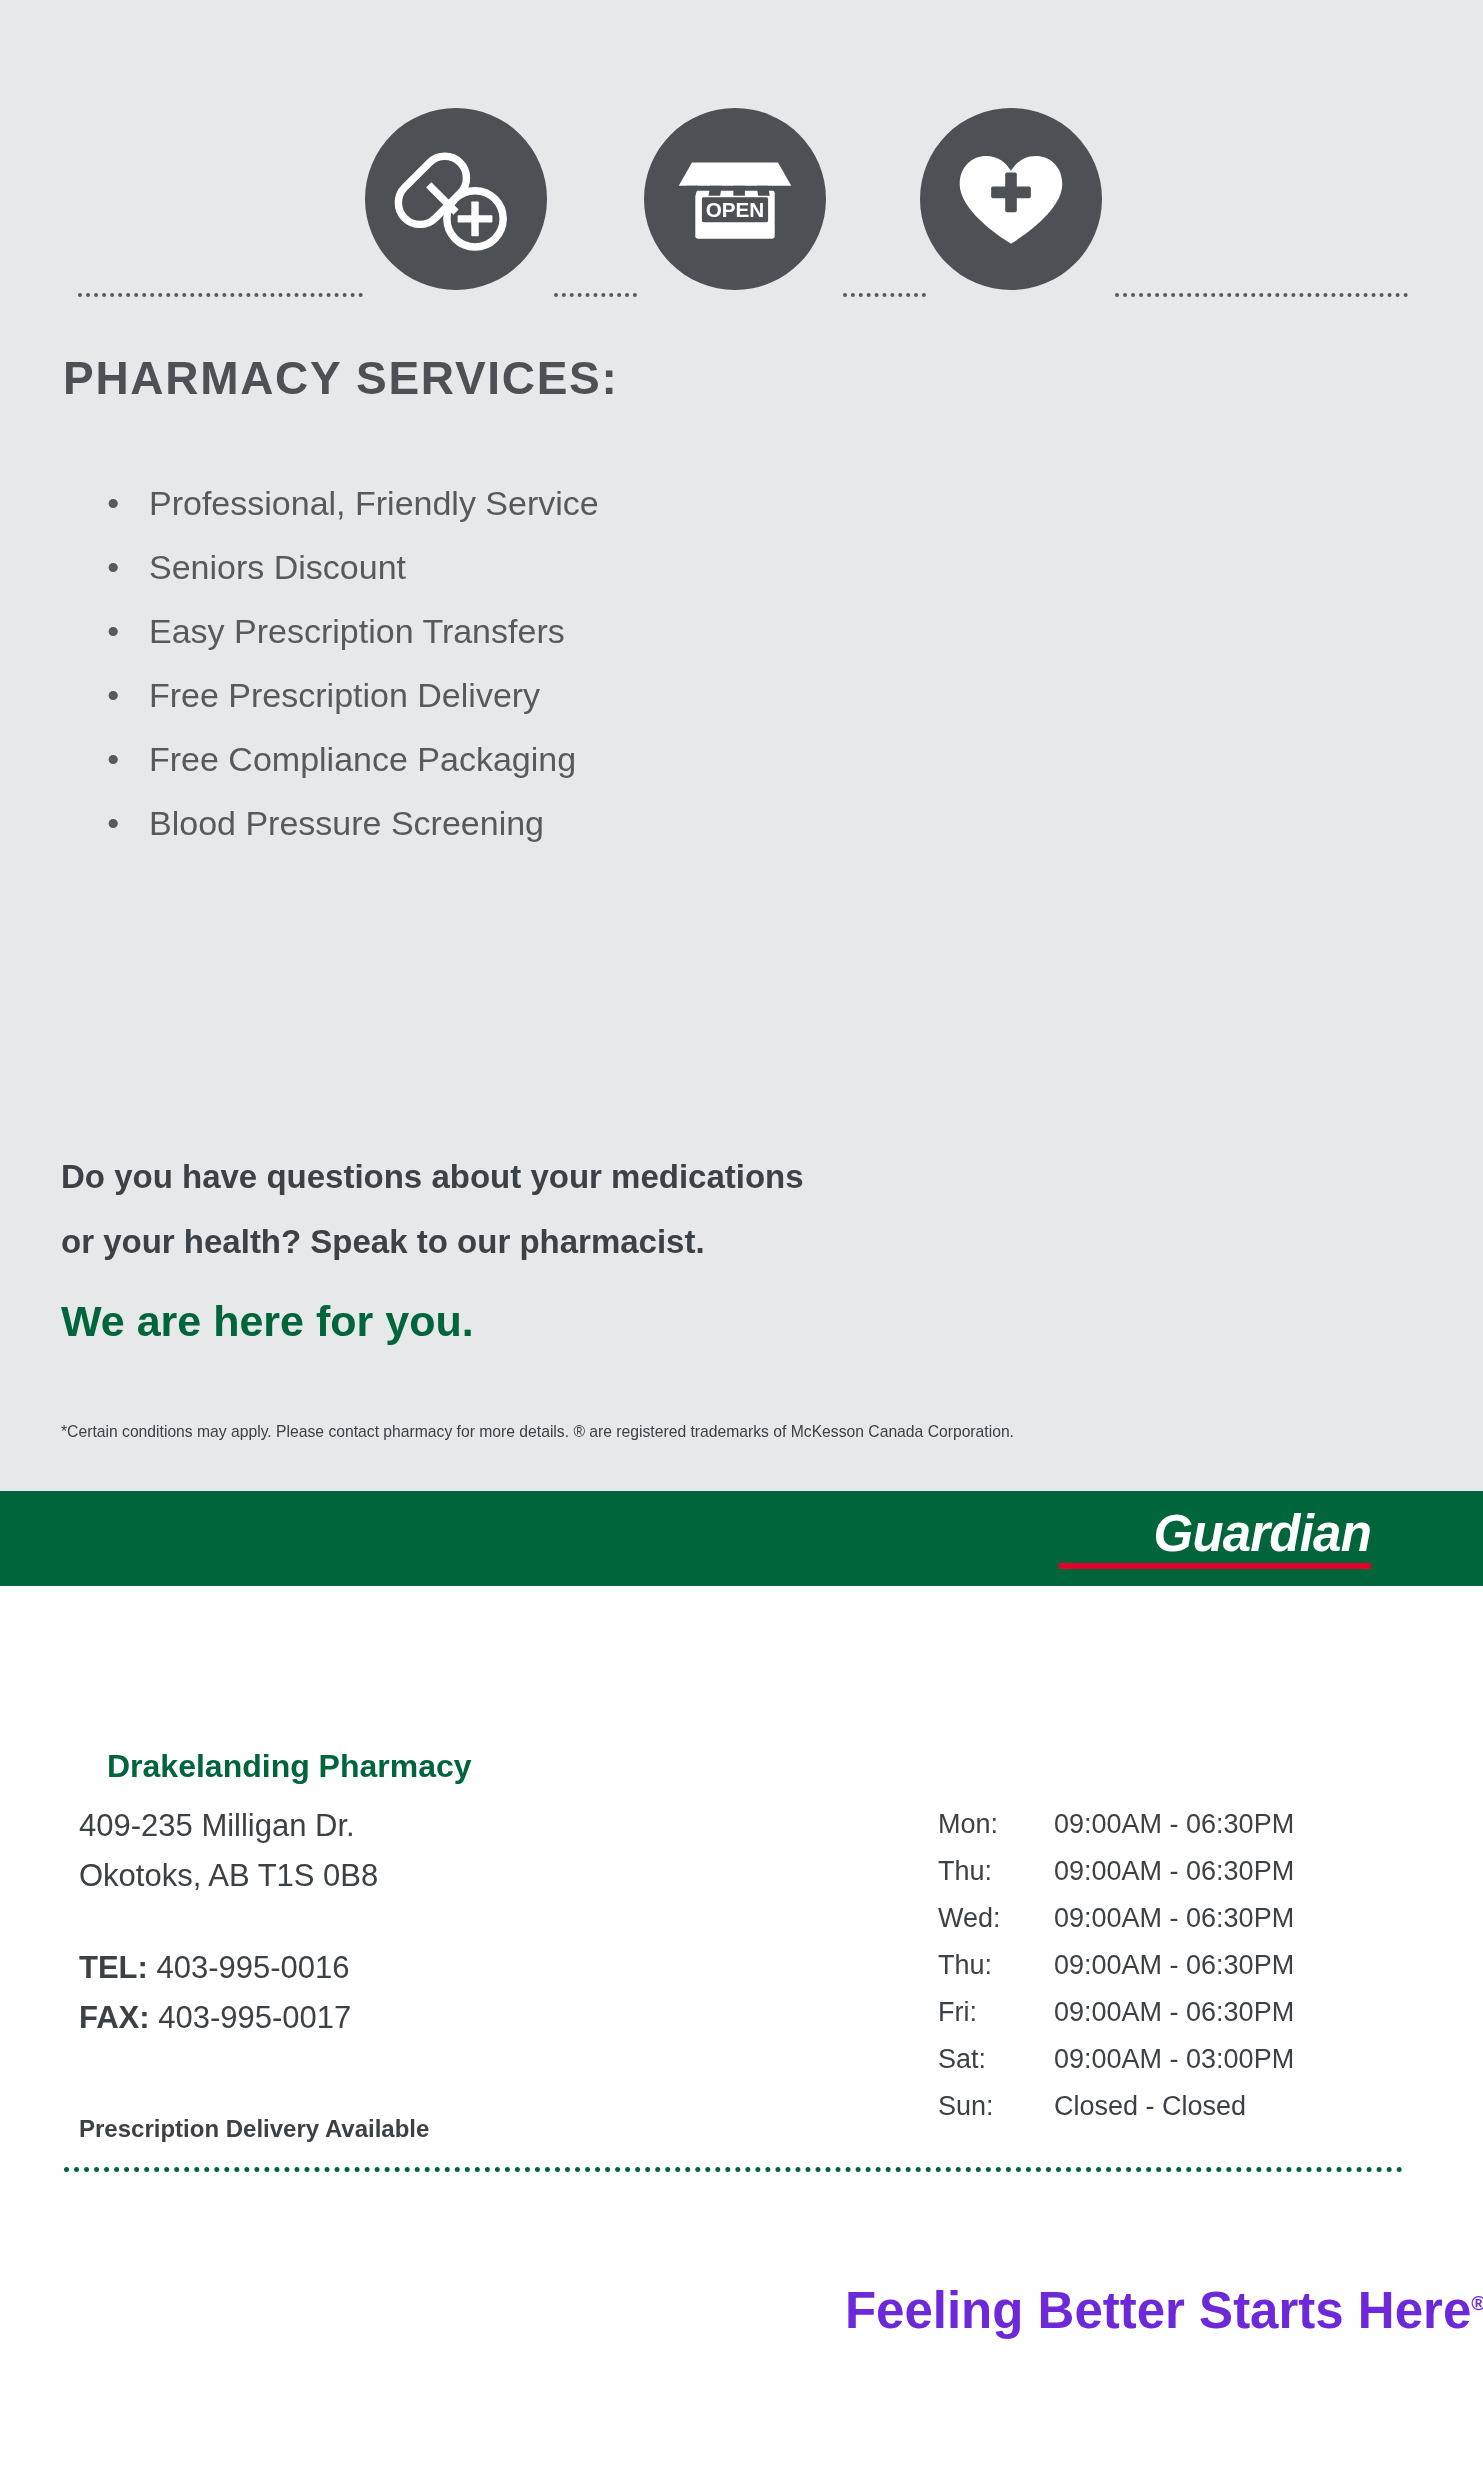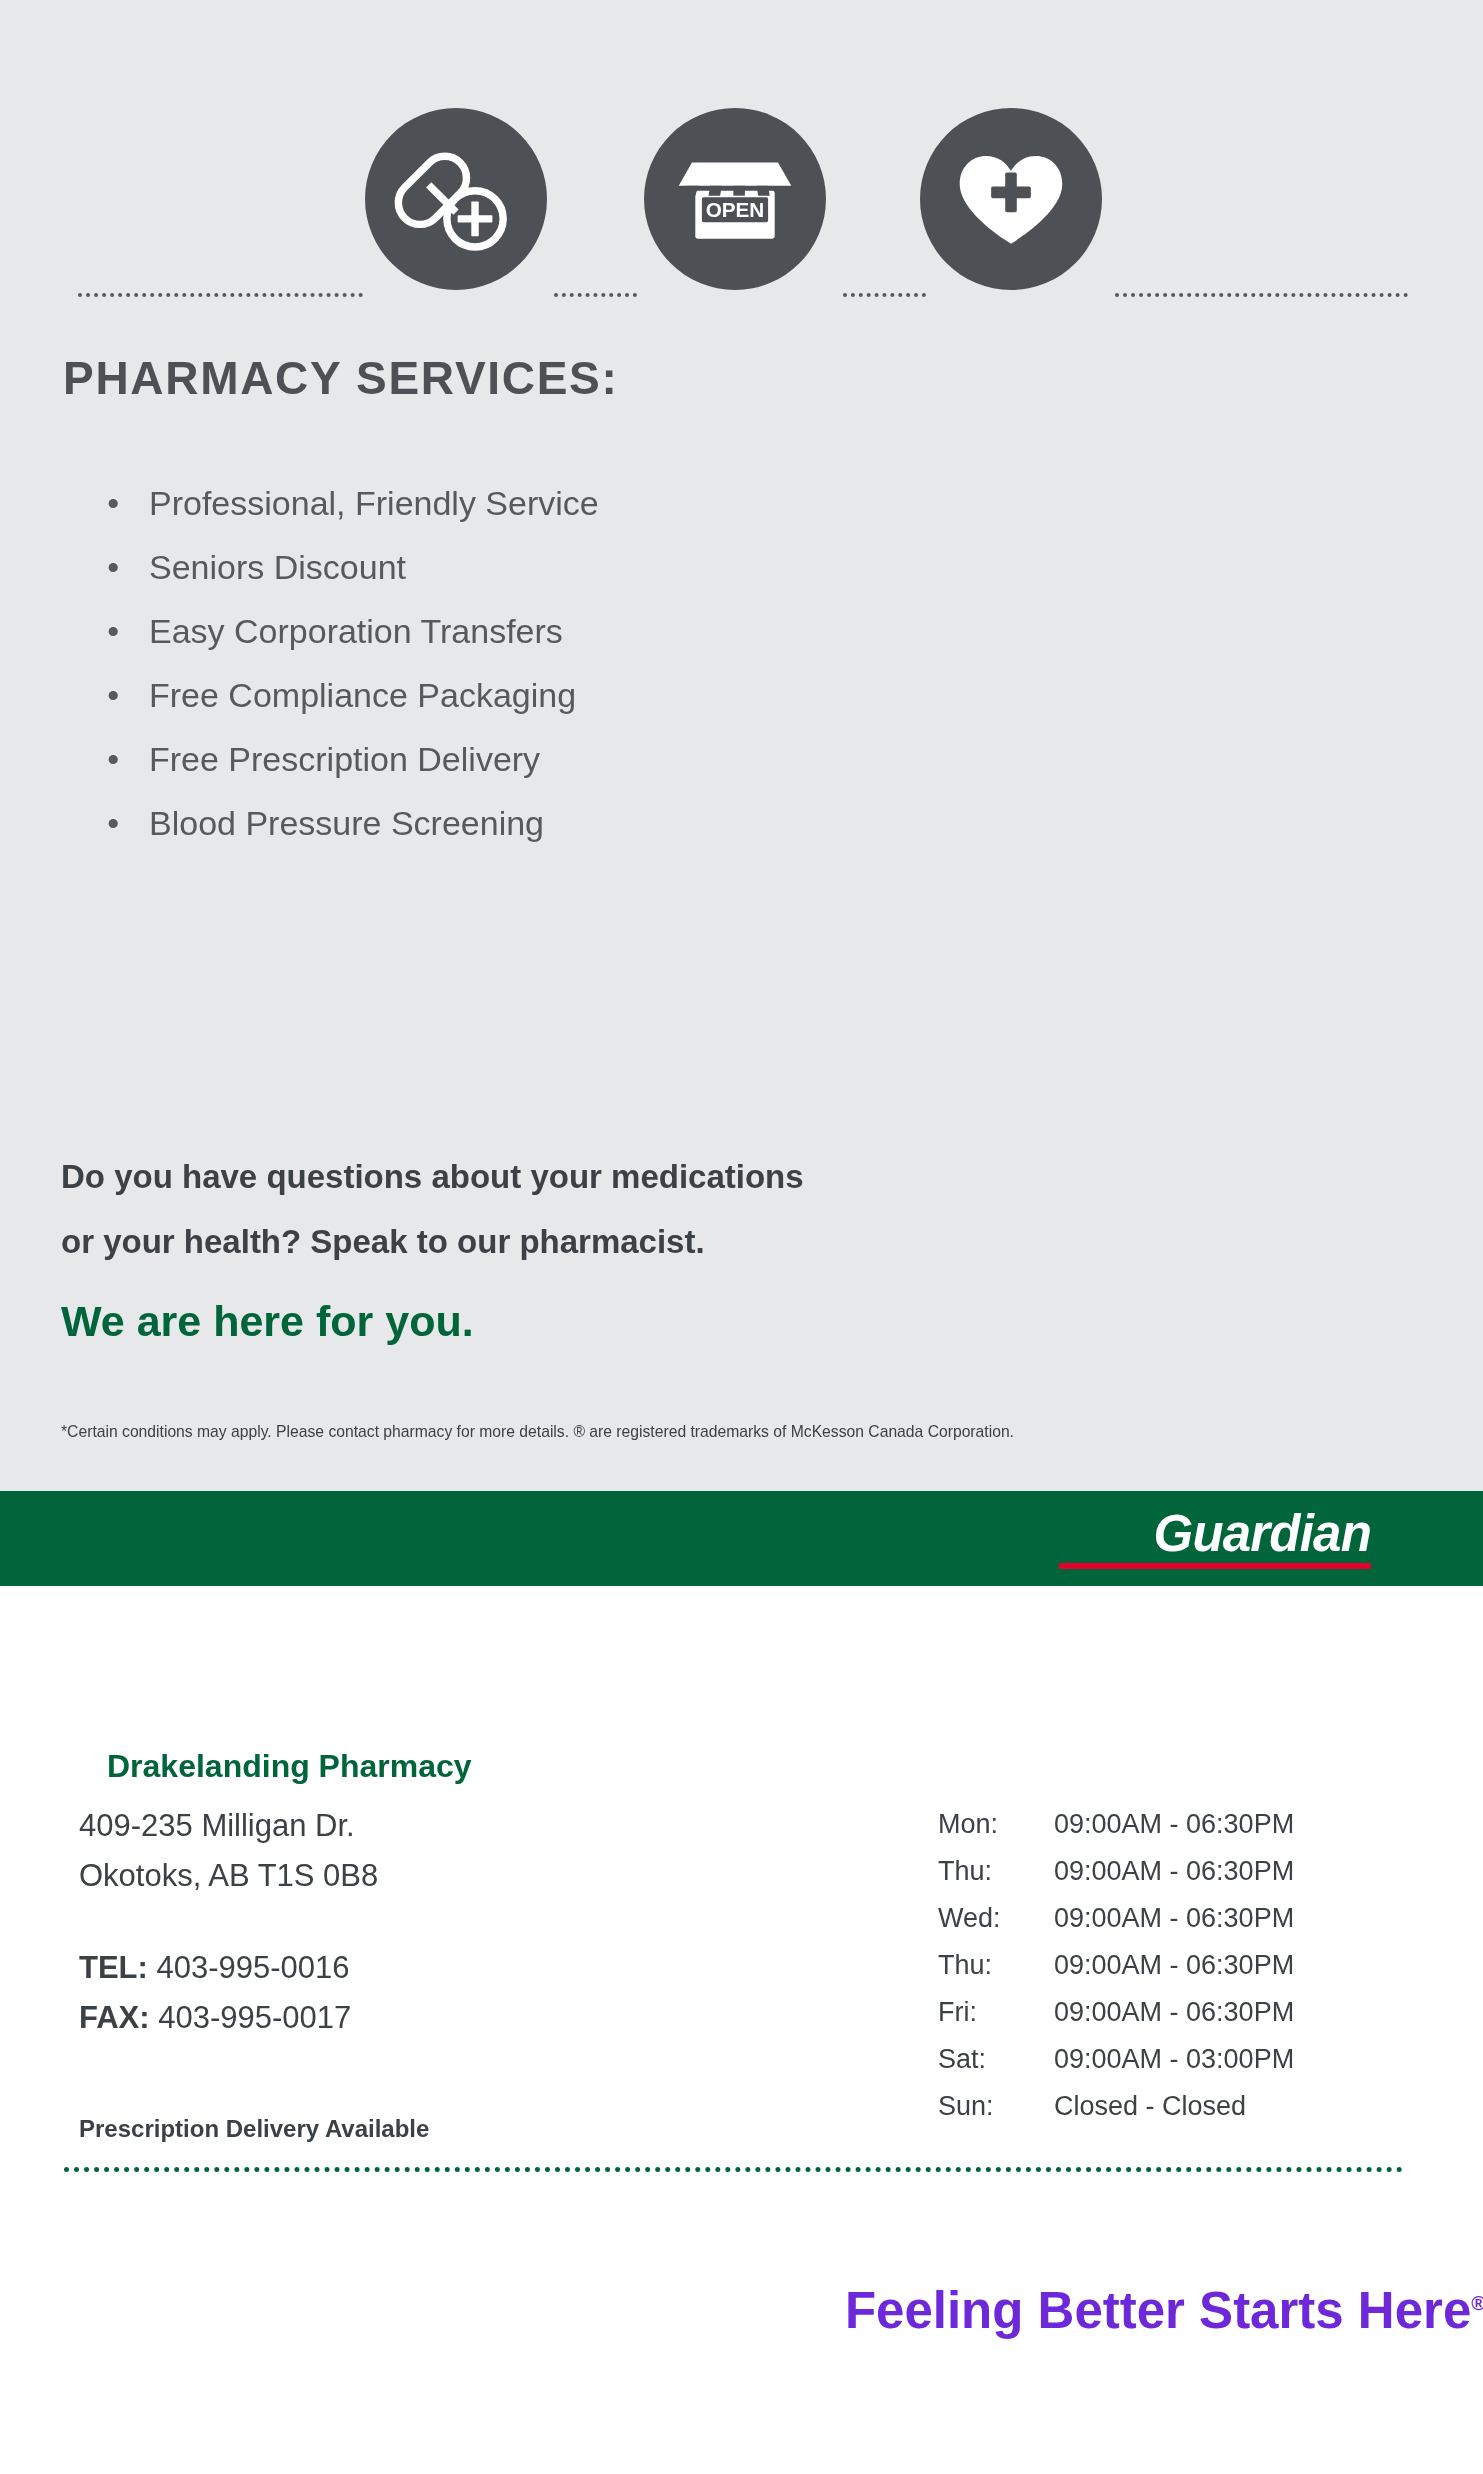--- a/index.html
+++ b/index.html
@@ -277,23 +277,23 @@
         </g>
       </svg>
     </div>
   </div>
 
   <div class="headline">PHARMACY SERVICES:</div>
 
   <ul class="services">
     <li>Professional, Friendly Service</li>
     <li>Seniors Discount</li>
-    <li>Easy Corporation Transfers</li>
+    <li>Easy Prescription Transfers</li>
+    <li>Free Prescription Delivery</li>
     <li>Free Compliance Packaging</li>
-    <li>Free Prescription Delivery</li>
     <li>Blood Pressure Screening</li>
   </ul>
 
   <div class="question">
     <div>Do you have questions about your medications</div>
     <div>or your health? Speak to our pharmacist.</div>
   </div>
 
   <div class="tagline">We are here for you.</div>
 

